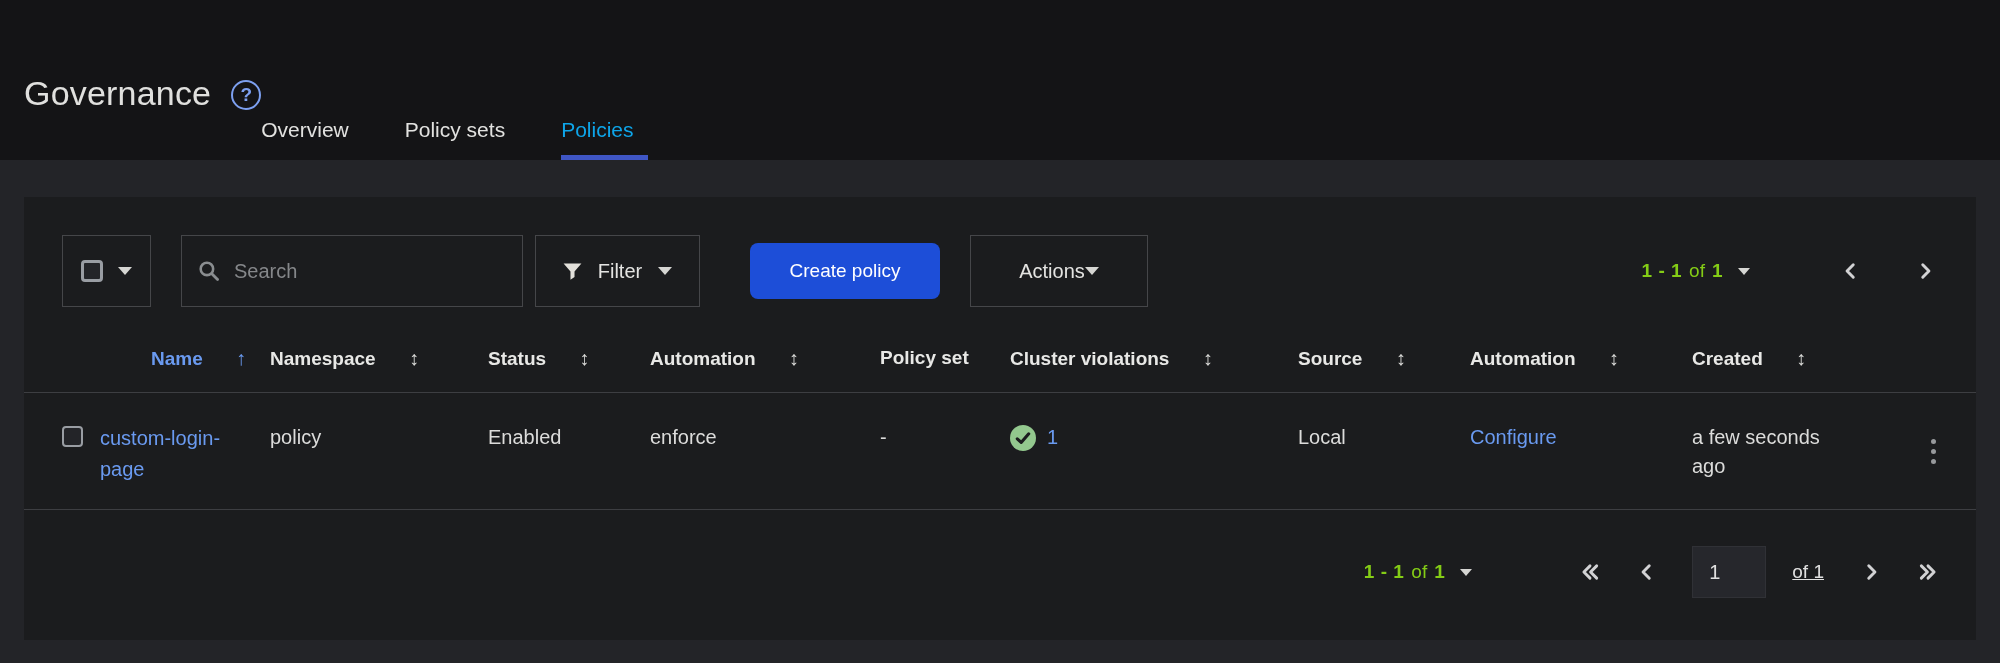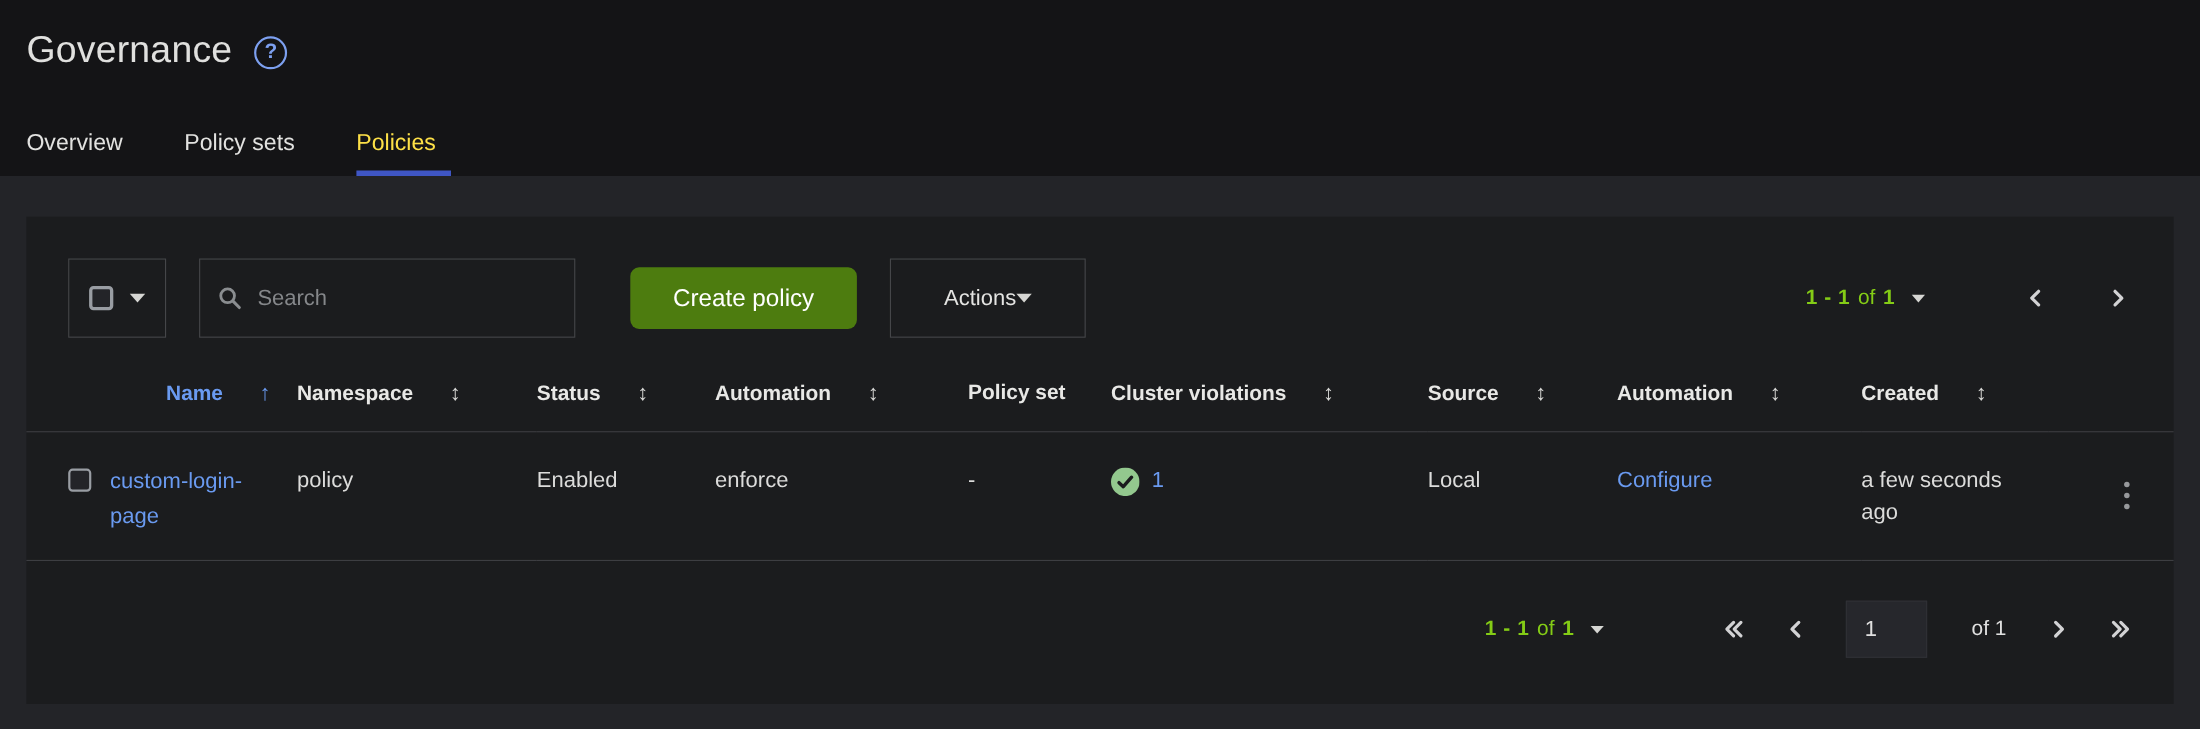--- a/index.html
+++ b/index.html
@@ -10,21 +10,21 @@
     color: #dcdcdb;
     -webkit-font-smoothing: antialiased;
   }
 
   
   .page-header {
     height: 160px;
     background: #141416;
     padding: 24px 24px 0 24px;
     display: flex;
-    flex-direction: column;
+    flex-direction: row;
   }
   .title-row { display: flex; align-items: center; gap: 20px; margin-top: 2px; }
   .title-row h1 {
     font-size: 34px;
     font-weight: 500;
     color: #e0e0de;
     letter-spacing: .2px;
   }
   .help-circle {
     width: 30px; height: 30px;
@@ -39,21 +39,21 @@
   .tabs { display: flex; margin-top: auto; align-items: flex-end; }
   .tab {
     position: relative;
     margin-right: 56px;
     padding: 14px 0 18px 0;
     font-size: 21px;
     color: #e2e2e0;
     cursor: pointer;
     white-space: nowrap;
   }
-  .tab.active { color: #fde047; }
+  .tab.active { color: #0ea5e9; }
   .tab.active::after {
     content: "";
     position: absolute;
     left: 0; bottom: 0;
     width: calc(100% + 14px);
     height: 5px;
     background: #3f56c5;
   }
 
   
@@ -101,25 +101,25 @@
   .search-box { width: 342px; margin-left: 30px; padding: 0 16px; gap: 14px; cursor: text; }
   .search-box svg { flex: none; }
   .search-input {
     flex: 1; min-width: 0;
     background: transparent; border: none; outline: none;
     color: #e0e0e0; font-size: 20px; font-family: inherit;
   }
   .search-input::placeholder { color: #85878a; opacity: 1; }
   .filter-btn { width: 165px; margin-left: 12px; justify-content: center; gap: 16px; }
   .primary-btn {
-    height: 56px; width: 206px;
+    height: 56px; width: 190px;
     margin-left: 50px;
-    background: #4d7c0f;
+    background: #1d4ed8;
     border: none; border-radius: 8px;
-    color: #ffffff; font-size: 22px; font-family: inherit;
+    color: #ffffff; font-size: 19px; font-family: inherit;
     cursor: pointer;
   }
   .actions-btn { width: 178px; margin-left: 30px; justify-content: center; }
 
   
   .pag { display: flex; align-items: center; font-size: 19px; color: #e0e0e0; }
   .pag-toggle {
     background: transparent; border: none; color: #84cc16;
     font-size: 19px; font-family: inherit;
     display: inline-flex; align-items: center; gap: 7px;
@@ -183,21 +183,21 @@
   .page-input {
     width: 74px; height: 52px;
     margin-left: 28px;
     background: #26272c;
     border: 1px solid #303136;
     color: #e0e0e0;
     font-size: 20px; font-family: inherit;
     padding-left: 16px;
     outline: none;
   }
-  .of-pages { margin-left: 40px; white-space: nowrap; }
+  .of-pages { margin-left: 26px; white-space: nowrap; text-decoration: underline; }
   .footer-pag .after-input { margin-left: 30px; }
 </style>
 </head>
 <body>
 
 <div class="page">
 
   <header class="page-header">
     <div class="title-row">
       <h1>Governance</h1>
@@ -228,20 +228,27 @@
         </div>
 
         <label class="ctl search-box">
           <svg width="22" height="22" viewBox="0 0 18 18">
             <circle cx="7.3" cy="7.3" r="5.1" fill="none" stroke="#8a8d90" stroke-width="2.1"></circle>
             <line x1="11.3" y1="11.3" x2="16" y2="16" stroke="#8a8d90" stroke-width="2.3" stroke-linecap="round"></line>
           </svg>
           <input class="search-input" placeholder="Search" style="">
         </label>
 
+        <button class="ctl filter-btn">
+          <svg width="19" height="19" viewBox="0 0 16 16">
+            <path d="M0.5 1.2 h15 L9.7 7.9 v4.7 l-3.4 2.4 V7.9 Z" fill="#e2e0da"></path>
+          </svg>
+          <span>Filter</span>
+          <span class="caret"></span>
+        </button>
 
         <button class="primary-btn">Create policy</button>
 
         <button class="ctl actions-btn">
           <span>Actions</span>
           <span class="caret"></span>
         </button>
 
         <div class="pag pag-top">
           <button class="pag-toggle">

